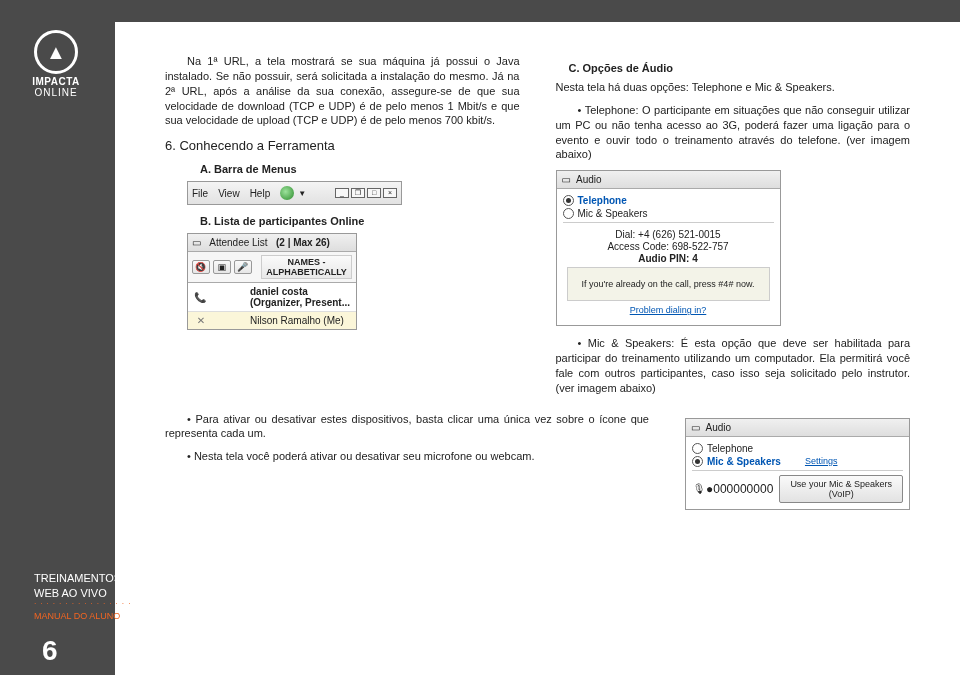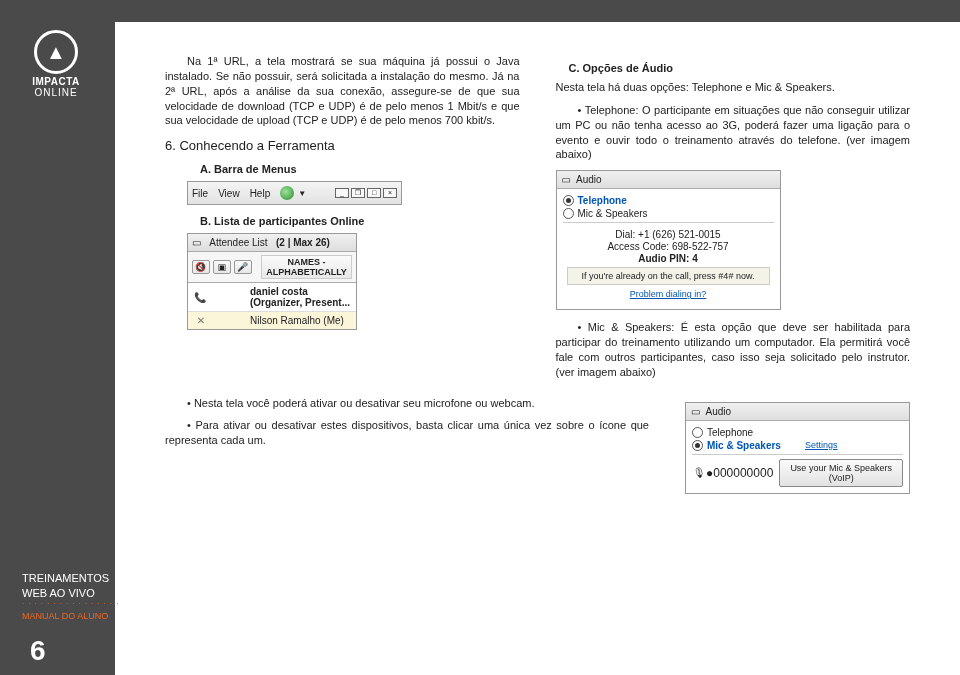--- a/index.html
+++ b/index.html
@@ -5,21 +5,21 @@
   * { box-sizing: border-box; margin: 0; padding: 0; }
   body { width: 960px; height: 675px; font-family: Arial, sans-serif; background: #fff; position: relative; }
   .header { height: 22px; background: #4a4a4a; width: 100%; }
   .sidebar { position: absolute; left: 0; top: 22px; width: 115px; height: 653px; background: #4a4a4a; }
   .logo { position: absolute; top: 8px; left: 24px; width: 64px; height: 64px; }
   .logo-circle { width: 44px; height: 44px; border: 3px solid #fff; border-radius: 50%; margin: 0 auto; display: flex; align-items: center; justify-content: center; }
   .logo-inner { font-size: 20px; color: #fff; font-weight: bold; }
   .logo-text { color: #fff; font-size: 10px; text-align: center; margin-top: 2px; letter-spacing: 0.5px; }
   .logo-text .brand { font-weight: bold; }
   .logo-text .online { font-weight: 300; letter-spacing: 1px; }
-  .sidebar-bottom { position: absolute; bottom: 8px; left: 4px; width: 115px; text-align: left; padding-left: 18px; }
+  .sidebar-bottom { position: absolute; bottom: 8px; left: 16px; width: 115px; text-align: left; padding-left: 18px; }
   .treinamentos { color: #fff; font-size: 11px; line-height: 1.3; }
   .manual { color: #f26522; font-size: 9px; margin-top: 4px; }
   .dotline { color: #f26522; font-size: 7px; letter-spacing: 1px; overflow: hidden; white-space: nowrap; }
   .pagenum { color: #fff; font-size: 28px; font-weight: bold; margin-top: 14px; margin-left: 8px; }
   .content { position: absolute; left: 115px; top: 22px; width: 845px; padding: 32px 50px 20px 50px; font-size: 11px; color: #222; }
   .cols { display: flex; gap: 36px; }
   .col { flex: 1; }
   .para { text-align: justify; line-height: 1.35; margin-bottom: 8px; text-indent: 22px; }
   .section-title { font-weight: normal; font-size: 13px; margin: 10px 0 10px 0; }
   .sub { font-weight: bold; margin: 8px 0 6px 22px; font-size: 11px; padding-left: 13px; }
@@ -51,21 +51,21 @@
   .fig-audio { width: 225px; border:1px solid #999; margin: 6px 0 10px 0; font-size:10px; }
   .fig-audio .titlebar { background:linear-gradient(#f0f0f0,#dedede); padding:3px 5px; border-bottom:1px solid #aaa; }
   .fig-audio .body { background:#fff; padding:4px 6px 6px 6px; }
   .fig-audio .opt { display:flex; align-items:center; margin:2px 0; color:#0056b3; font-weight:bold; }
   .fig-audio .opt.black { color:#222; font-weight:normal; }
   .fig-audio .radio { width:11px; height:11px; border:1px solid #555; border-radius:50%; margin-right:4px; display:flex; align-items:center; justify-content:center; }
   .fig-audio .radio.sel::after { content:""; width:5px; height:5px; border-radius:50%; background:#333; }
   .fig-audio .dialbox { border-top:1px solid #ccc; margin-top:3px; padding:5px 4px 4px 4px; text-align:center; }
   .fig-audio .dialbox .ln { margin:1px 0; }
   .fig-audio .dialbox .pin { font-weight:bold; }
-  .fig-audio .notebar { background:#f3f3e8; border:1px solid #ccc; padding:3px 4px; font-size:9px; margin-top:3px; }
+  .fig-audio .notebar { background:#f3f3e8; border:1px solid #ccc; padding:11px 4px; font-size:9px; margin-top:3px; }
   .fig-audio .link { color:#0056b3; text-decoration:underline; font-size:9px; display:block; text-align:center; margin-top:4px; }
 
   
   .fig-audio2 { width: 225px; border:1px solid #999; margin: 6px 0 10px 0; font-size:10px; }
   .fig-audio2 .titlebar { background:linear-gradient(#f0f0f0,#dedede); padding:3px 5px; border-bottom:1px solid #aaa; }
   .fig-audio2 .body { background:#fff; padding:4px 6px 6px 6px; }
   .fig-audio2 .opt { display:flex; align-items:center; margin:2px 0; }
   .fig-audio2 .radio { width:11px; height:11px; border:1px solid #555; border-radius:50%; margin-right:4px; display:flex; align-items:center; justify-content:center; }
   .fig-audio2 .radio.sel::after { content:""; width:5px; height:5px; border-radius:50%; background:#333; }
   .fig-audio2 .settings { color:#0056b3; text-decoration:underline; margin-left:24px; font-size:9px; }
@@ -168,37 +168,37 @@
         <div class="body">
           <div class="opt">
               <span class="radio sel"></span>
               <span>Telephone</span>
             </div>
           <div class="opt black">
               <span class="radio"></span>
               <span>Mic &amp; Speakers</span>
             </div>
           <div class="dialbox">
-            <div class="ln">Dial: +1 (626) 521-0015</div>
+            <div class="ln">Dial: +4 (626) 521-0015</div>
             <div class="ln">Access Code: 698-522-757</div>
             <div class="ln pin">Audio PIN: 4</div>
             <div class="notebar">If you're already on the call, press #4# now.</div>
             <a class="link">Problem dialing in?</a>
           </div>
         </div>
       </div>
 
       <p class="bullet">• Mic &amp; Speakers: É esta opção que deve ser habilitada  para participar do treinamento utilizando um computador. Ela permitirá você fale com outros participantes, caso isso seja solicitado pelo instrutor. (ver imagem abaixo)</p>
     </div>
   </div>
 
   <div class="fullrow">
     <div class="left">
+      <p class="bullet">• Para ativar ou desativar estes dispositivos, basta clicar uma única vez sobre o ícone que representa cada um.</p>
       <p class="bullet">• Nesta tela você poderá ativar ou desativar seu microfone ou webcam.</p>
-      <p class="bullet">• Para ativar ou desativar estes dispositivos, basta clicar uma única vez sobre o ícone que representa cada um.</p>
     </div>
     <div class="right">
       <div class="fig-audio2">
         <div class="titlebar">
           <span>▭</span>&nbsp;
           <span>Audio</span>
         </div>
         <div class="body">
           <div class="opt">
               <span class="radio"></span>

